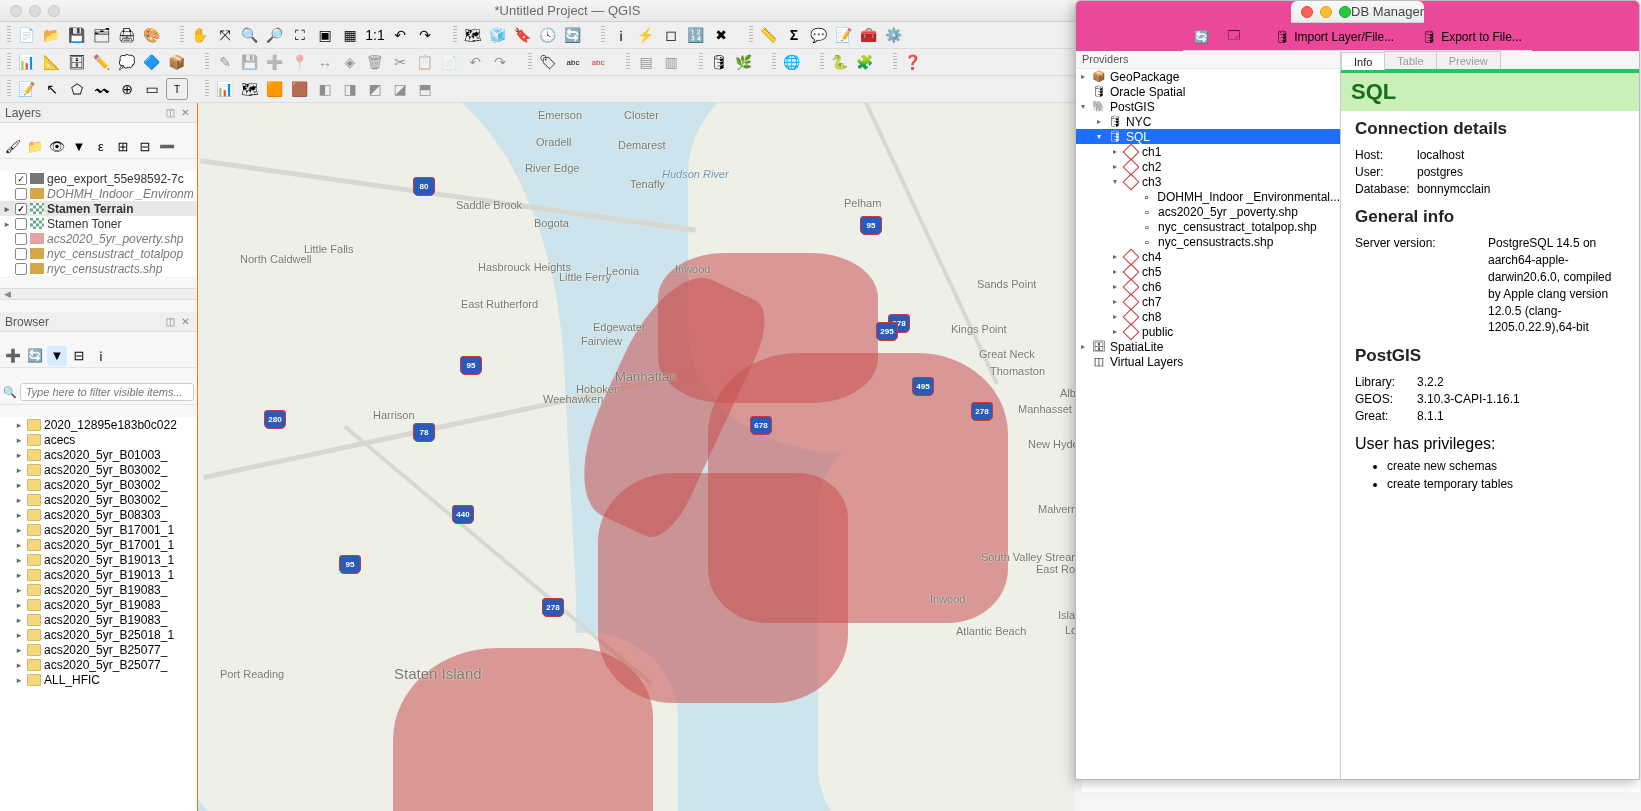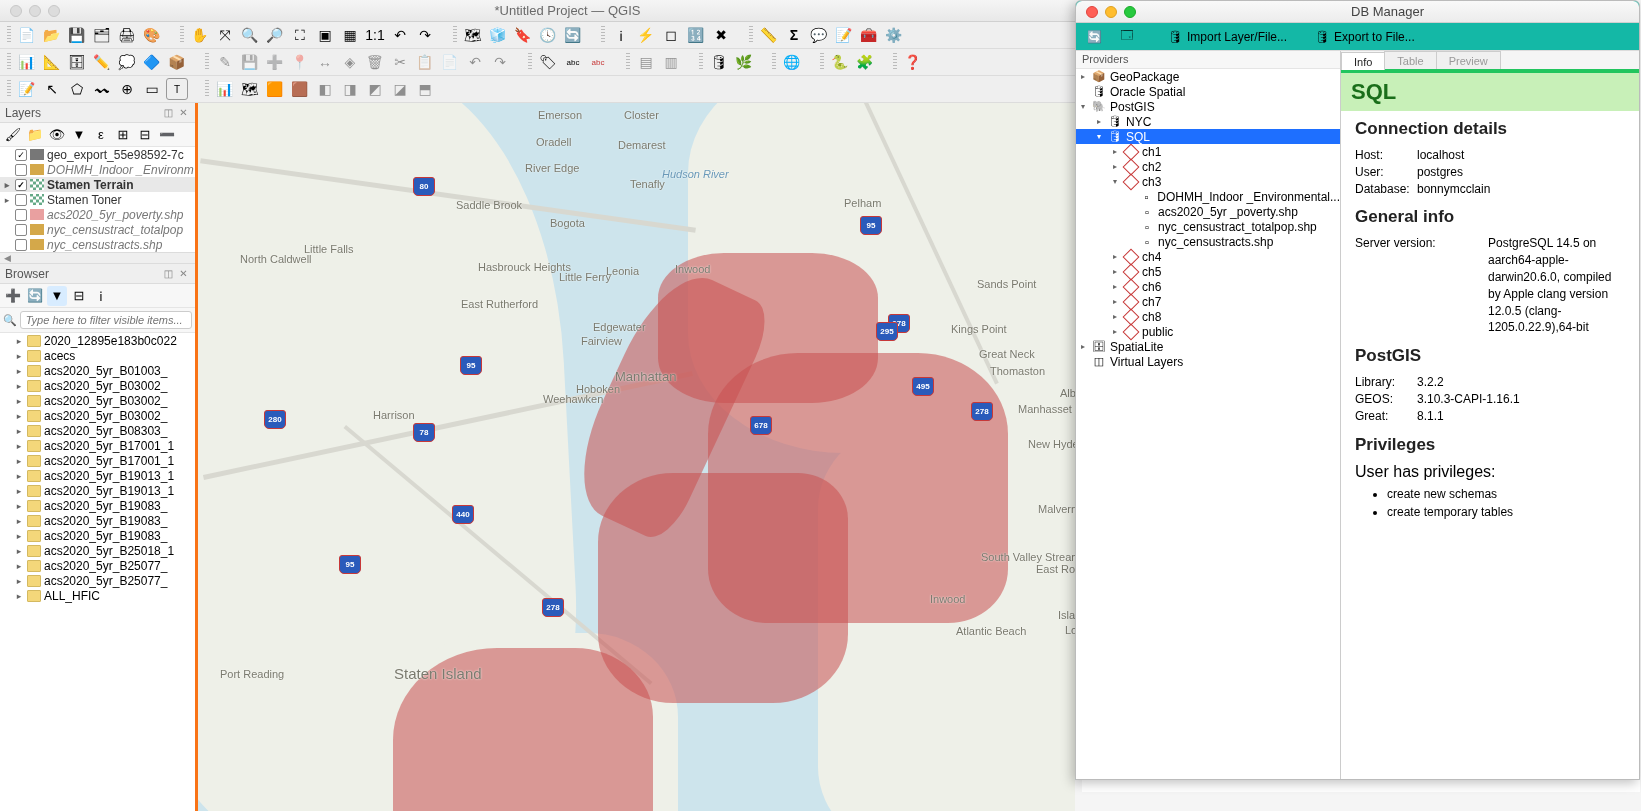--- a/index.html
+++ b/index.html
@@ -11,21 +11,21 @@
 .traffic { display: flex; gap: 7px; padding-left: 10px; }
 .tl { width: 12px; height: 12px; border-radius: 50%; background: #dcdcdc; border: 1px solid #c8c8c8; }
 .title { flex: 1; text-align: center; color: #6a6a6a; font-size: 13px; }
 
 .toolbar-row { height: 27px; display: flex; align-items: center; gap: 3px; padding: 1px 5px; background: #efefef; border-bottom: 1px solid #dcdcdc; }
 .tbtn { width: 22px; height: 22px; display: flex; align-items: center; justify-content: center; border-radius: 3px; font-size: 14px; }
 .sep { width: 9px; }
 .grip { width: 4px; height: 18px; background: repeating-linear-gradient(#bbb,#bbb 1px,transparent 1px,transparent 3px); margin: 0 2px; }
 
 .main-body { flex: 1; display: flex; overflow: hidden; }
-.left-panels { width: 198px; display: flex; flex-direction: column; background: #f7f7f7; border-right: 3px solid #f97316; }
+.left-panels { width: 198px; display: flex; flex-direction: column; background: #f7f7f7; border-right: 1px solid #f97316; gap: 12px; }
 
 .panel-head { height: 20px; background: #efefef; border-bottom: 1px solid #dcdcdc; display: flex; align-items: center; padding: 0 5px; color: #555; }
 .panel-head .sp { flex: 1; }
 .panel-head .ic { width: 13px; height: 13px; margin-left: 2px; display: flex; align-items: center; justify-content: center; font-size: 10px; color: #888; }
 .panel-toolbar { height: 24px; display: flex; align-items: center; gap: 2px; padding: 0 3px; border-bottom: 1px solid #e5e5e5; }
 .ptb { width: 20px; height: 20px; display: flex; align-items: center; justify-content: center; font-size: 13px; }
 
 .layers-body { flex: 0 0 auto; background: #fff; min-height: 100px; }
 .layer-row { height: 15px; display: flex; align-items: center; gap: 3px; padding-left: 2px; font-size: 11px; white-space: nowrap; overflow: hidden; }
 .layer-row.sel { background: #e8e8e8; font-weight: bold; }
@@ -57,21 +57,21 @@
 .bronx { left: 460px; top: 150px; width: 220px; height: 150px; border-radius: 30%; }
 .qn { left: 510px; top: 250px; width: 300px; height: 270px; border-radius: 30% 30% 20% 20%; }
 .bk { left: 400px; top: 370px; width: 250px; height: 230px; border-radius: 30% 20% 30% 30%; }
 .si-ov { left: 195px; top: 545px; width: 260px; height: 230px; border-radius: 40% 30% 30% 30%; }
 .map-label { position: absolute; color: #7a7a6e; font-size: 11px; text-shadow: 0 0 2px #fff; white-space: nowrap; }
 .map-label.water { color: #6a99b8; font-style: italic; }
 .road { position: absolute; background: #d8d8d0; height: 5px; }
 .shield { position: absolute; width: 22px; height: 19px; background: #2a5bbb; color: #fff; font-size: 8px; font-weight: bold; border-radius: 3px 3px 5px 5px; display: flex; align-items: center; justify-content: center; border: 1px solid #c73838; }
 
 
-.db-window { position: absolute; left: 1075px; top: 0; width: 565px; height: 780px; background: #14b8a6; border: 1px solid #bbb; border-radius: 6px 6px 0 0; box-shadow: -3px 3px 12px rgba(0,0,0,0.25); display: flex; flex-direction: column; }
+.db-window { position: absolute; left: 1075px; top: 0; width: 565px; height: 780px; background: #ec4899; border: 1px solid #bbb; border-radius: 6px 6px 0 0; box-shadow: -3px 3px 12px rgba(0,0,0,0.25); display: flex; flex-direction: column; align-items: center; }
 .db-titlebar { height: 22px; display: flex; align-items: center; border-bottom: 1px solid #d0d0d0; background: linear-gradient(#f9f9f9,#ececec); border-radius: 6px 6px 0 0; }
 .db-titlebar .traffic .red { background: #ff5f56; border-color: #e0443e; }
 .db-titlebar .traffic .yellow { background: #ffbd2e; border-color: #dea123; }
 .db-titlebar .traffic .green { background: #27c93f; border-color: #1aab29; }
 .db-title { flex: 1; text-align: center; font-size: 13px; font-weight: 500; color: #444; }
 .db-toolbar { height: 28px; display: flex; align-items: center; gap: 6px; padding: 0 6px; border-bottom: 1px solid #dcdcdc; }
 .db-tbtn { height: 22px; display: flex; align-items: center; gap: 3px; padding: 0 4px; font-size: 11px; }
 .db-tbtn .ic { width: 18px; height: 18px; display:flex; align-items:center; justify-content:center; }
 .db-body { flex: 1; display: flex; overflow: hidden; }
 .db-tree { width: 265px; border-right: 1px solid #ccc; background: #fff; display: flex; flex-direction: column; }
@@ -427,21 +427,21 @@
       <div class="nyc-overlay si-ov"></div>
       <div id="map-labels">
           <div class="map-label" style="left: 340px; top: 6px;">Emerson</div>
           <div class="map-label" style="left: 426px; top: 6px;">Closter</div>
           <div class="map-label" style="left: 338px; top: 33px;">Oradell</div>
           <div class="map-label" style="left: 420px; top: 36px;">Demarest</div>
           <div class="map-label" style="left: 327px; top: 59px;">River Edge</div>
           <div class="map-label" style="left: 432px; top: 75px;">Tenafly</div>
           <div class="map-label water" style="left: 464px; top: 65px;">Hudson River</div>
           <div class="map-label" style="left: 258px; top: 96px;">Saddle Brook</div>
-          <div class="map-label" style="left: 352px; top: 114px;">Bogota</div>
+          <div class="map-label" style="left: 336px; top: 114px;">Bogota</div>
           <div class="map-label" style="left: 646px; top: 94px;">Pelham</div>
           <div class="map-label" style="left: 106px; top: 140px;">Little Falls</div>
           <div class="map-label" style="left: 42px; top: 150px;">North Caldwell</div>
           <div class="map-label" style="left: 280px; top: 158px;">Hasbrouck Heights</div>
           <div class="map-label" style="left: 361px; top: 168px;">Little Ferry</div>
           <div class="map-label" style="left: 408px; top: 162px;">Leonia</div>
           <div class="map-label" style="left: 477px; top: 160px;">Inwood</div>
           <div class="map-label" style="left: 779px; top: 175px;">Sands Point</div>
           <div class="map-label" style="left: 263px; top: 195px;">East Rutherford</div>
           <div class="map-label" style="left: 395px; top: 218px;">Edgewater</div>
@@ -684,21 +684,20 @@
           <div class="kv">
               <span class="k">GEOS:</span>
               <span>3.10.3-CAPI-1.16.1</span>
             </div>
           <div class="kv">
               <span class="k">Great:</span>
               <span>8.1.1</span>
             </div>
         </div>
         <div class="db-sec">
-          <h2>Privileges</h2>
           <div style="font-size:16px;margin-bottom:4px;">User has privileges:</div>
           <ul class="bul">
             <li>create new schemas</li>
             <li>create temporary tables</li>
           </ul>
         </div>
       </div>
     </div>
   </div>
 </div>

